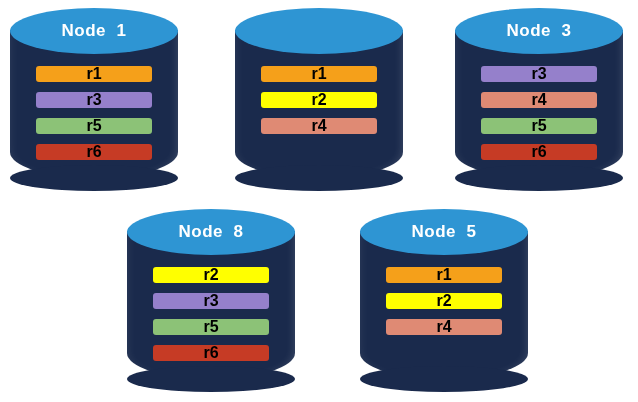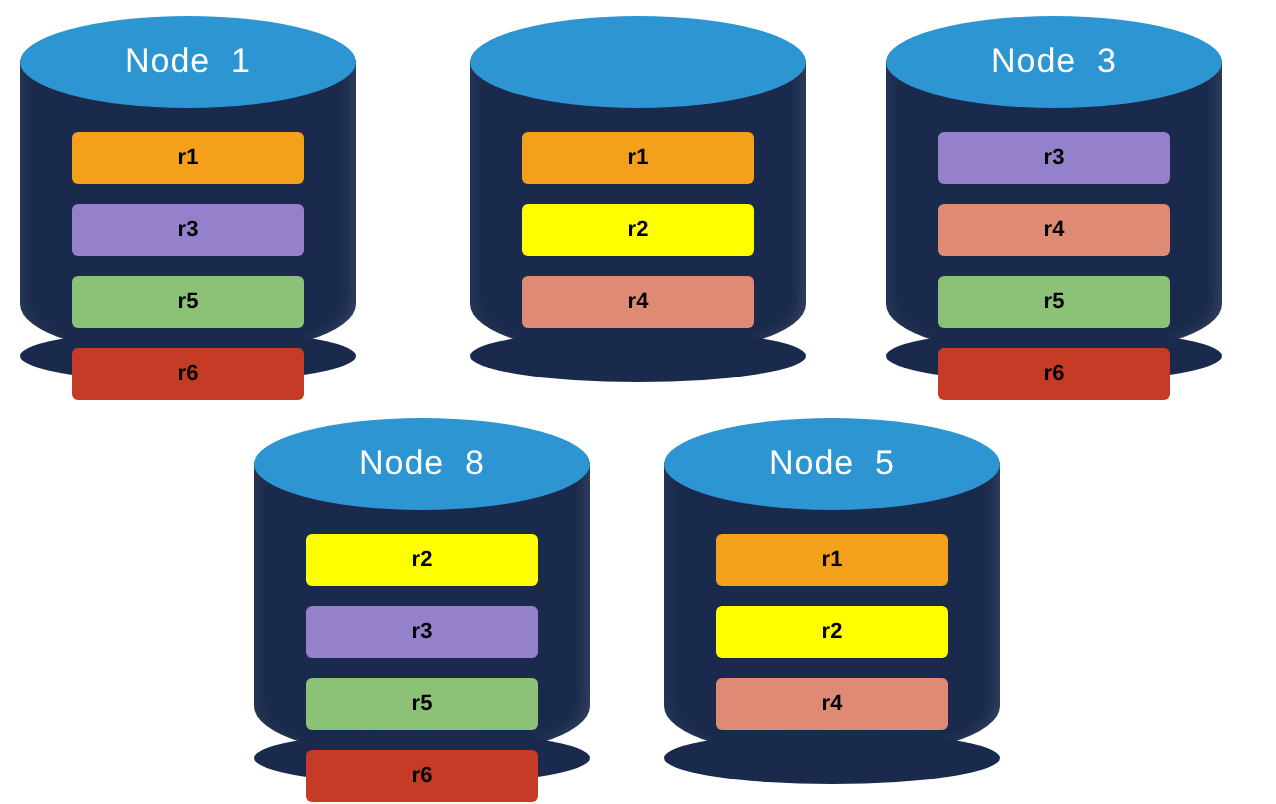--- a/index.html
+++ b/index.html
@@ -62,43 +62,43 @@
     position: absolute;
     left: 0;
     top: 0;
     width: 168px;
     height: 46px;
     display: flex;
     align-items: center;
     justify-content: center;
     color: #ffffff;
     font-size: 17px;
-    font-weight: normal;
+    font-weight: bold;
     letter-spacing: 0.5px;
     z-index: 4;
     white-space: pre;
   }
 
   
   .replica-list {
     position: absolute;
     left: 26px;
     top: 58px;
     width: 116px;
     z-index: 5;
   }
   .replica-bar {
-    height: 26px;
+    height: 16px;
     margin-bottom: 10px;
     border-radius: 3px;
     display: flex;
     align-items: center;
     justify-content: center;
     color: #000000;
-    font-size: 11px;
+    font-size: 16px;
     font-weight: bold;
     line-height: 1;
   }
   .replica-bar:last-child { margin-bottom: 0; }
 </style>
 </head>
 <body>
 
 <div id="diagram" style="background: rgb(255, 255, 255);">
     <div class="node" style="left: 10px; top: 8px;">
@@ -114,21 +114,21 @@
     </div>
     <div class="node" style="left: 235px; top: 8px;">
       <div class="cyl-body" style="background: rgb(26, 42, 76);"></div>
       <div class="cyl-top" style="background: rgb(46, 149, 211);"></div>
       <div class="replica-list">
         <div class="replica-bar" style="background: rgb(245, 160, 26); color: rgb(0, 0, 0);">r1</div>
         <div class="replica-bar" style="background: rgb(255, 255, 0); color: rgb(0, 0, 0);">r2</div>
         <div class="replica-bar" style="background: rgb(223, 138, 116); color: rgb(0, 0, 0);">r4</div>
       </div>
     </div>
-    <div class="node" style="left: 443px; top: 8px;">
+    <div class="node" style="left: 455px; top: 8px;">
       <div class="cyl-body" style="background: rgb(26, 42, 76);"></div>
       <div class="cyl-top" style="background: rgb(46, 149, 211);"></div>
       <div class="cyl-title" style="color: rgb(255, 255, 255);">Node  3</div>
       <div class="replica-list">
         <div class="replica-bar" style="background: rgb(149, 128, 203); color: rgb(0, 0, 0);">r3</div>
         <div class="replica-bar" style="background: rgb(223, 138, 116); color: rgb(0, 0, 0);">r4</div>
         <div class="replica-bar" style="background: rgb(140, 194, 119); color: rgb(0, 0, 0);">r5</div>
         <div class="replica-bar" style="background: rgb(198, 59, 37); color: rgb(0, 0, 0);">r6</div>
       </div>
     </div>
@@ -136,21 +136,21 @@
       <div class="cyl-body" style="background: rgb(26, 42, 76);"></div>
       <div class="cyl-top" style="background: rgb(46, 149, 211);"></div>
       <div class="cyl-title" style="color: rgb(255, 255, 255);">Node  8</div>
       <div class="replica-list">
         <div class="replica-bar" style="background: rgb(255, 255, 0); color: rgb(0, 0, 0);">r2</div>
         <div class="replica-bar" style="background: rgb(149, 128, 203); color: rgb(0, 0, 0);">r3</div>
         <div class="replica-bar" style="background: rgb(140, 194, 119); color: rgb(0, 0, 0);">r5</div>
         <div class="replica-bar" style="background: rgb(198, 59, 37); color: rgb(0, 0, 0);">r6</div>
       </div>
     </div>
-    <div class="node" style="left: 332px; top: 209px;">
+    <div class="node" style="left: 360px; top: 209px;">
       <div class="cyl-body" style="background: rgb(26, 42, 76);"></div>
       <div class="cyl-top" style="background: rgb(46, 149, 211);"></div>
       <div class="cyl-title" style="color: rgb(255, 255, 255);">Node  5</div>
       <div class="replica-list">
         <div class="replica-bar" style="background: rgb(245, 160, 26); color: rgb(0, 0, 0);">r1</div>
         <div class="replica-bar" style="background: rgb(255, 255, 0); color: rgb(0, 0, 0);">r2</div>
         <div class="replica-bar" style="background: rgb(223, 138, 116); color: rgb(0, 0, 0);">r4</div>
       </div>
     </div>
   </div>

